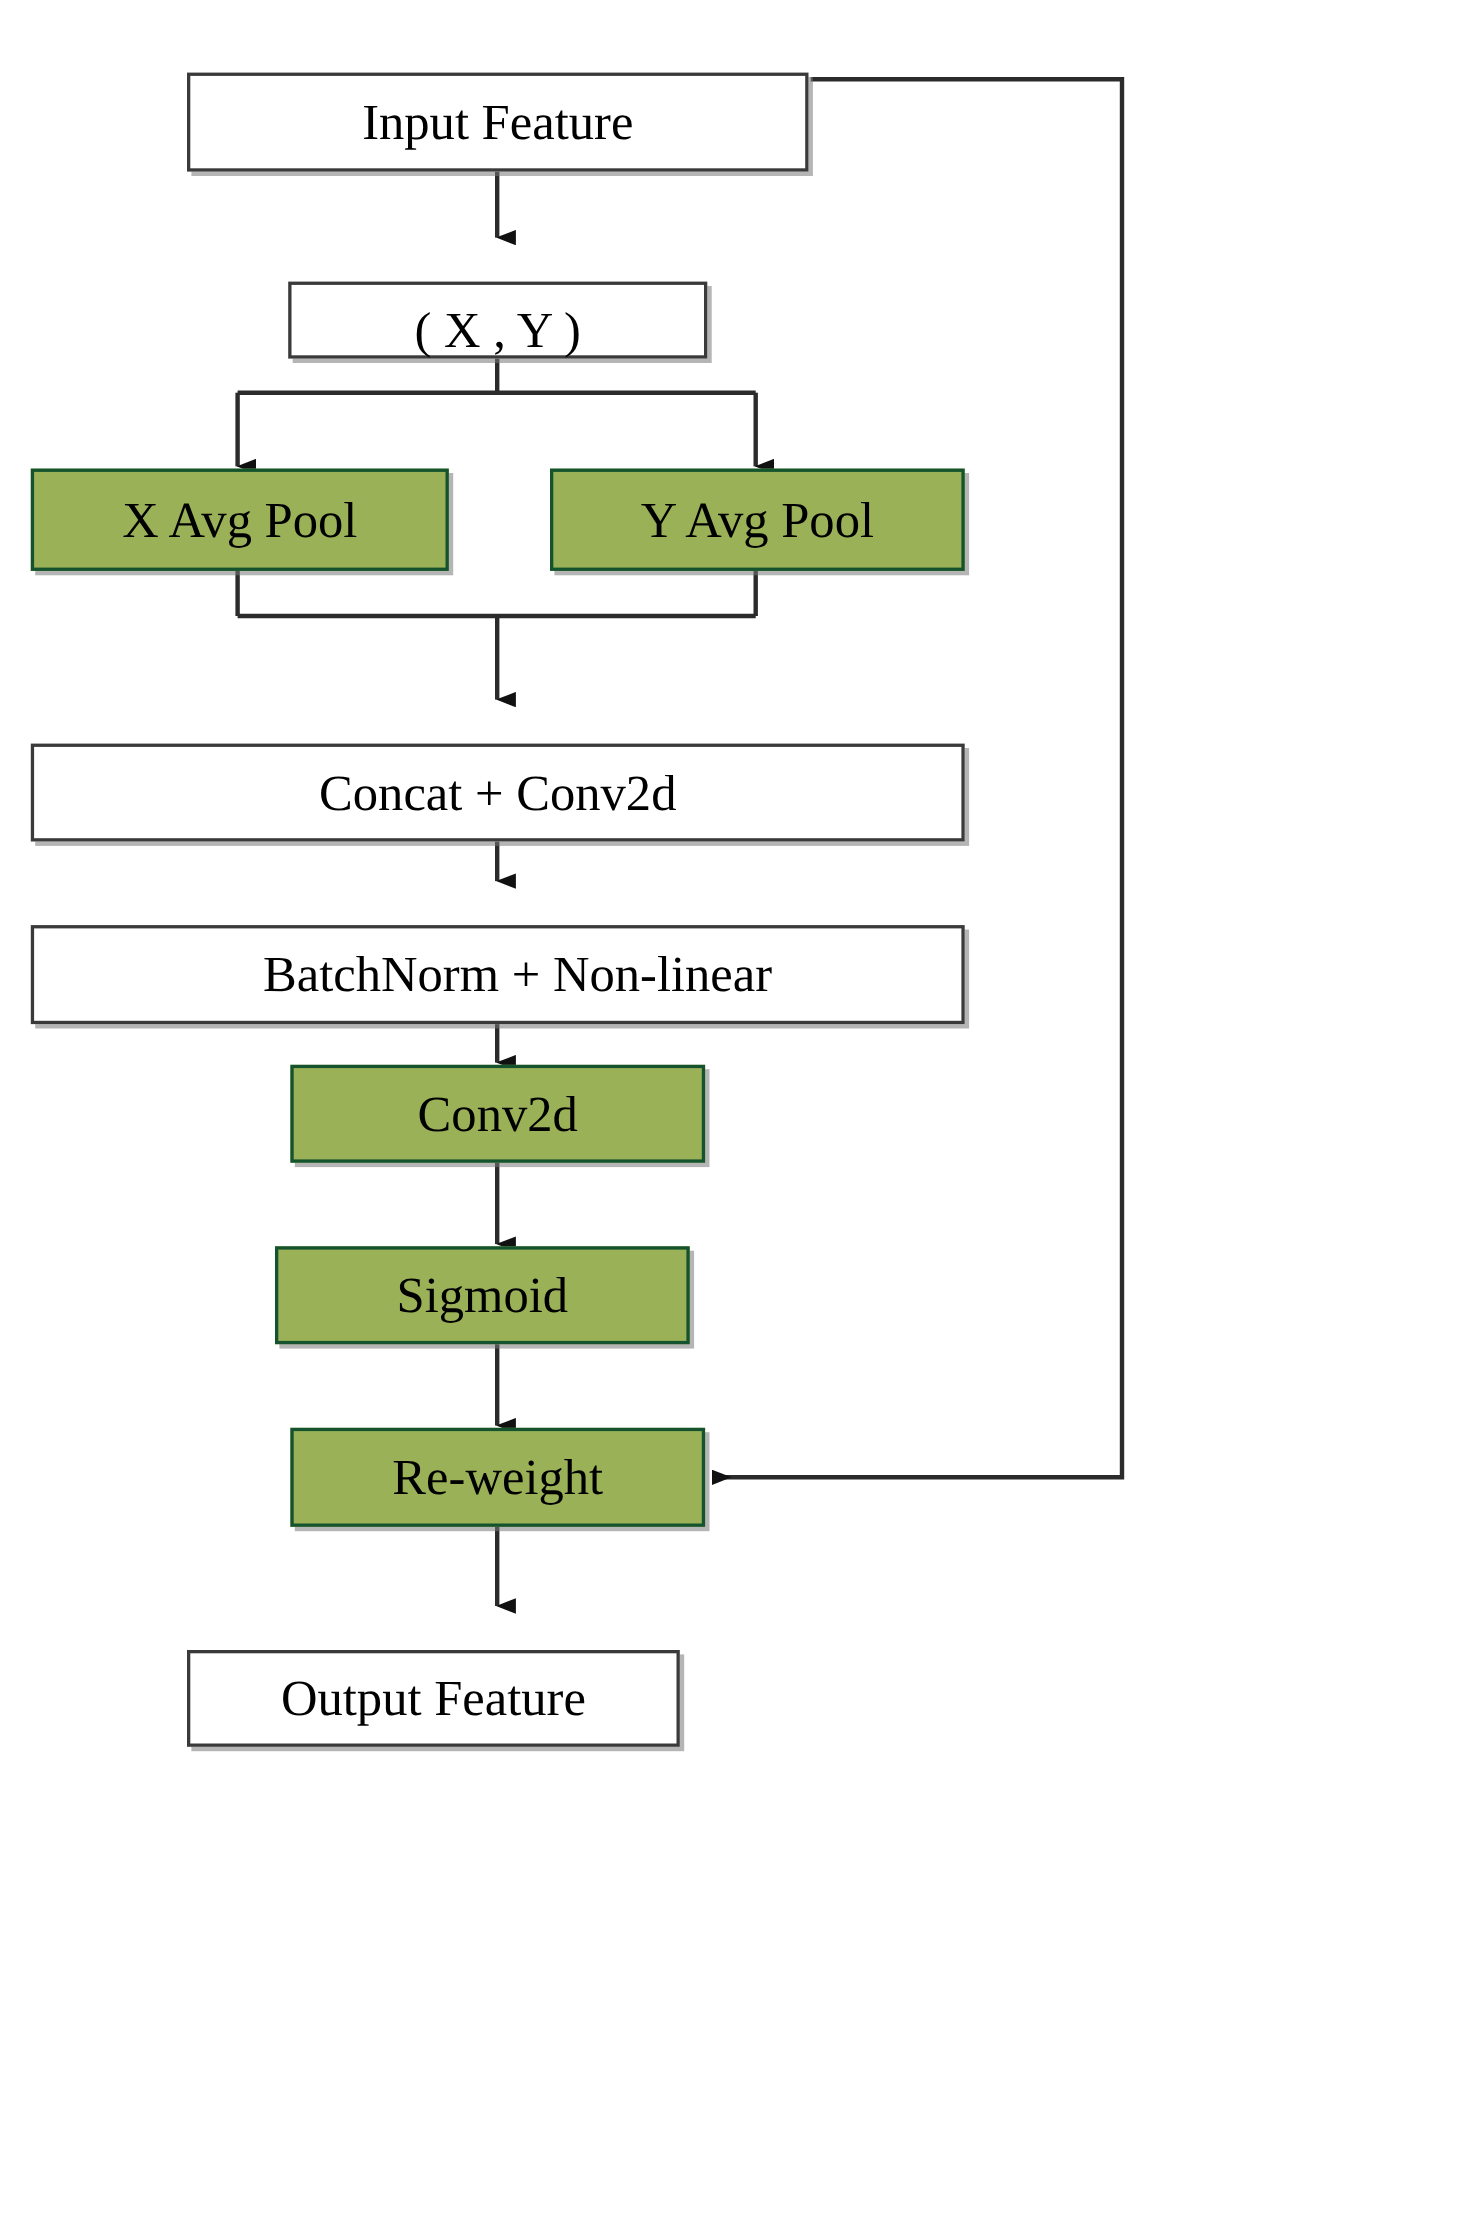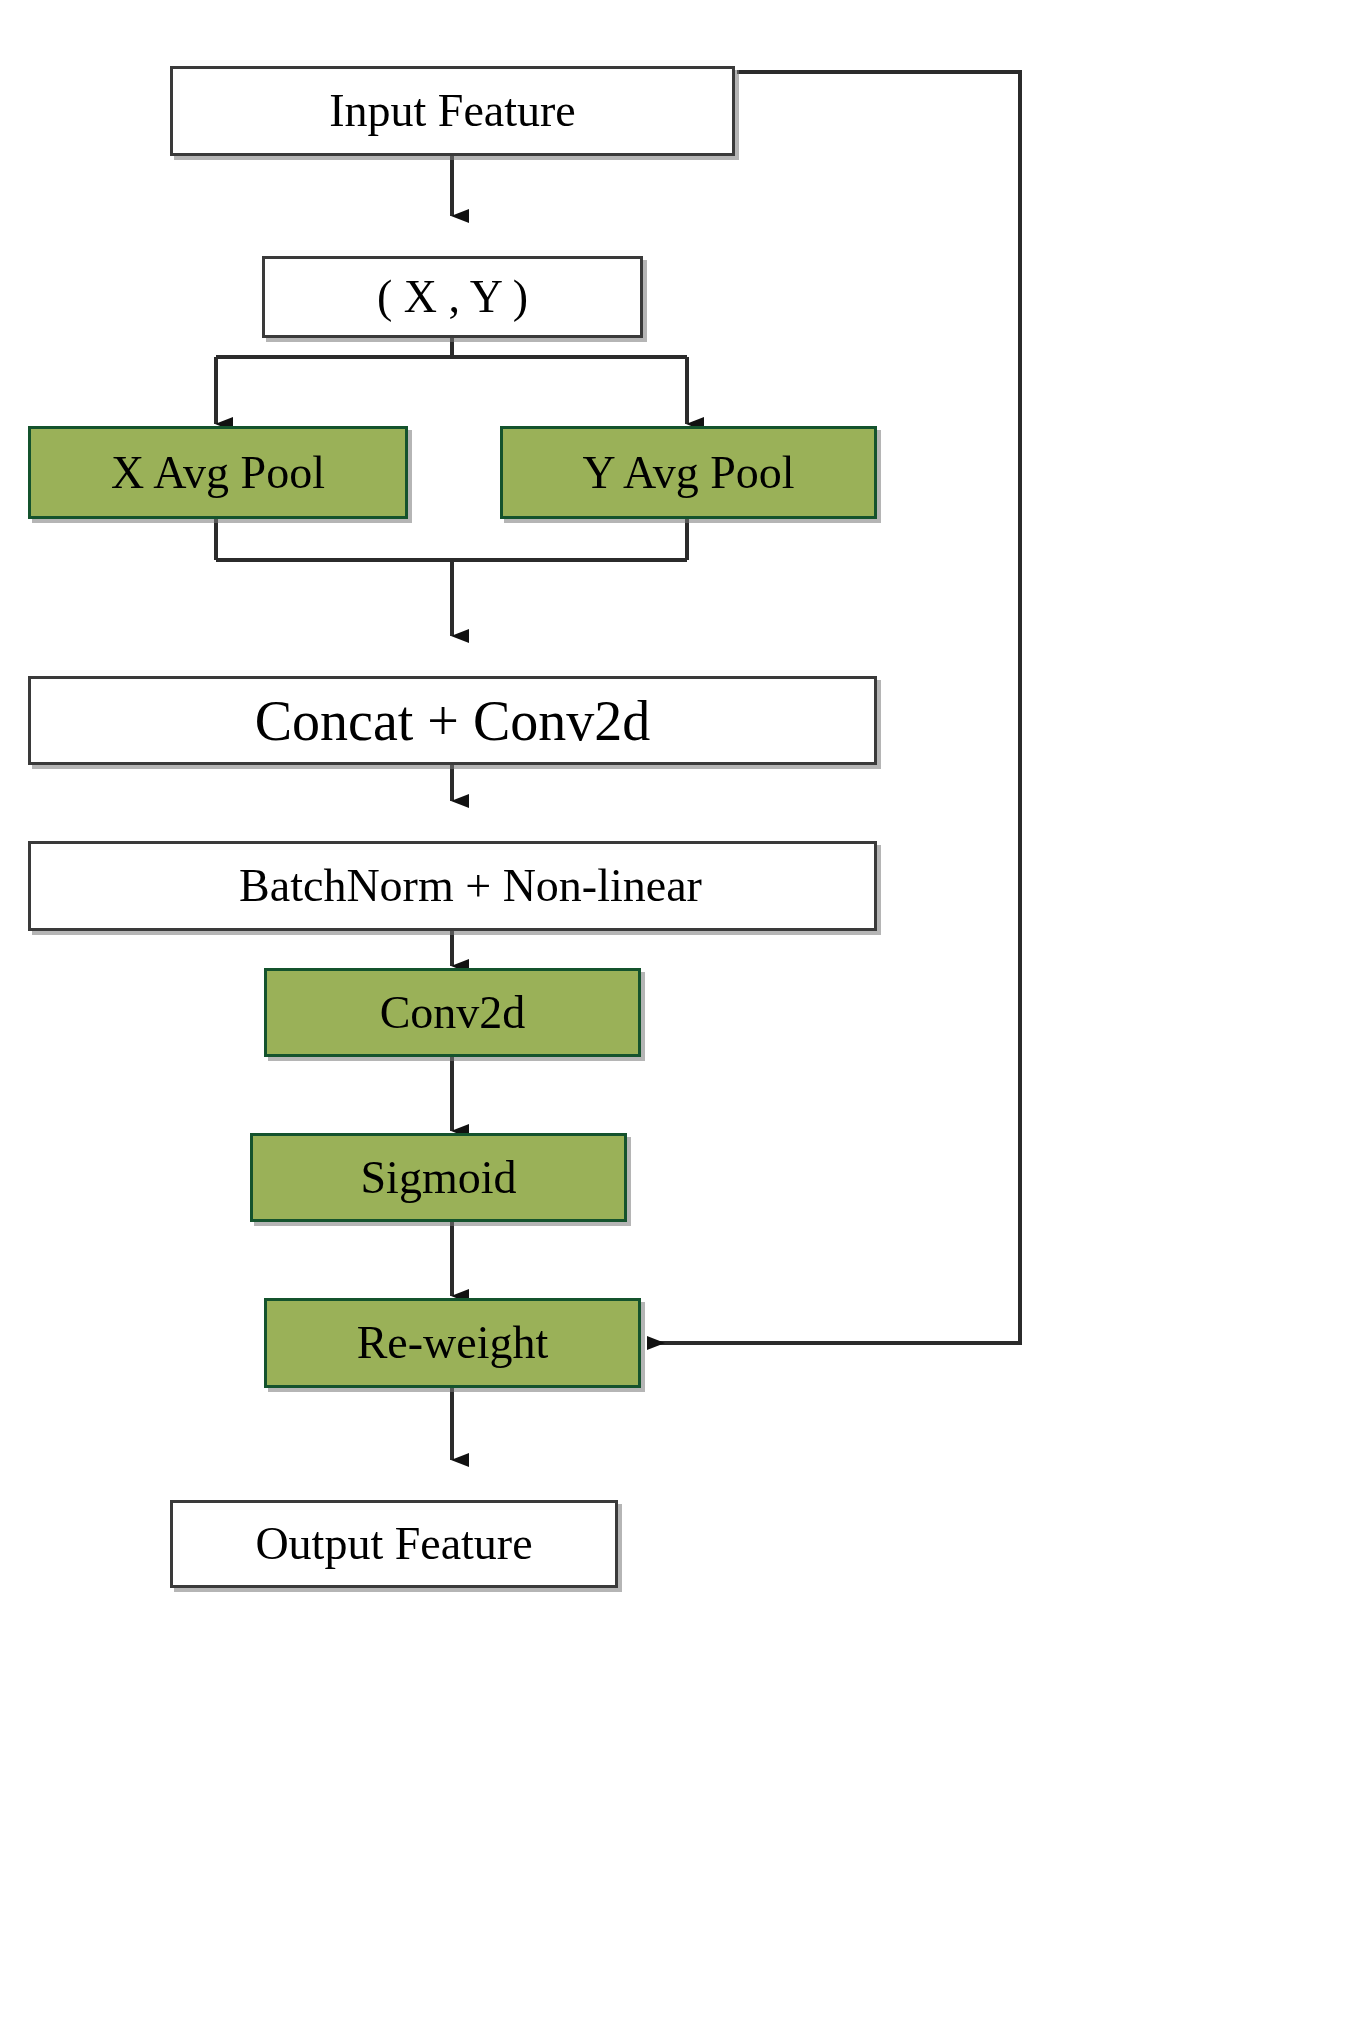--- a/index.html
+++ b/index.html
@@ -86,33 +86,33 @@
       <line x1="452" y1="1388" x2="452" y2="1460" marker-end="url(#arrowDown)"></line>
 
       <path d="M737,72 L1020,72 L1020,1343 L648,1343" marker-end="url(#arrowLeft)"></path>
     </g>
   </svg>
 
   <div class="node white" style="left:170px; top:28px; width:565px; height:90px; font-size:46px;">
     <span>Input Feature</span>
   </div>
 
-  <div class="node white" style="left:262px; top:218px; width:381px; height:82px; font-size:46px;">
+  <div class="node white" style="left:262px; top:218px; width:381px; height:70px; font-size:46px;align-items:flex-end;">
     <span>( X , Y )</span>
   </div>
 
   <div class="node green" style="left:28px; top:426px; width:380px; height:93px; font-size:46px;">
     <span>X Avg Pool</span>
   </div>
 
   <div class="node green" style="left:500px; top:426px; width:377px; height:93px; font-size:46px;">
     <span>Y Avg Pool</span>
   </div>
 
-  <div class="node white" style="left:28px; top:638px; width:849px; height:89px; font-size:56px;">
+  <div class="node white" style="left:28px; top:638px; width:849px; height:89px; font-size:46px;">
     <span>Concat + Conv2d</span>
   </div>
 
   <div class="node white" style="left:28px; top:803px; width:849px; height:90px; font-size:46px;padding-left:36px;">
     <span>BatchNorm + Non-linear</span>
   </div>
 
   <div class="node green" style="left:264px; top:968px; width:377px; height:89px; font-size:46px;">
     <span>Conv2d</span>
   </div>

